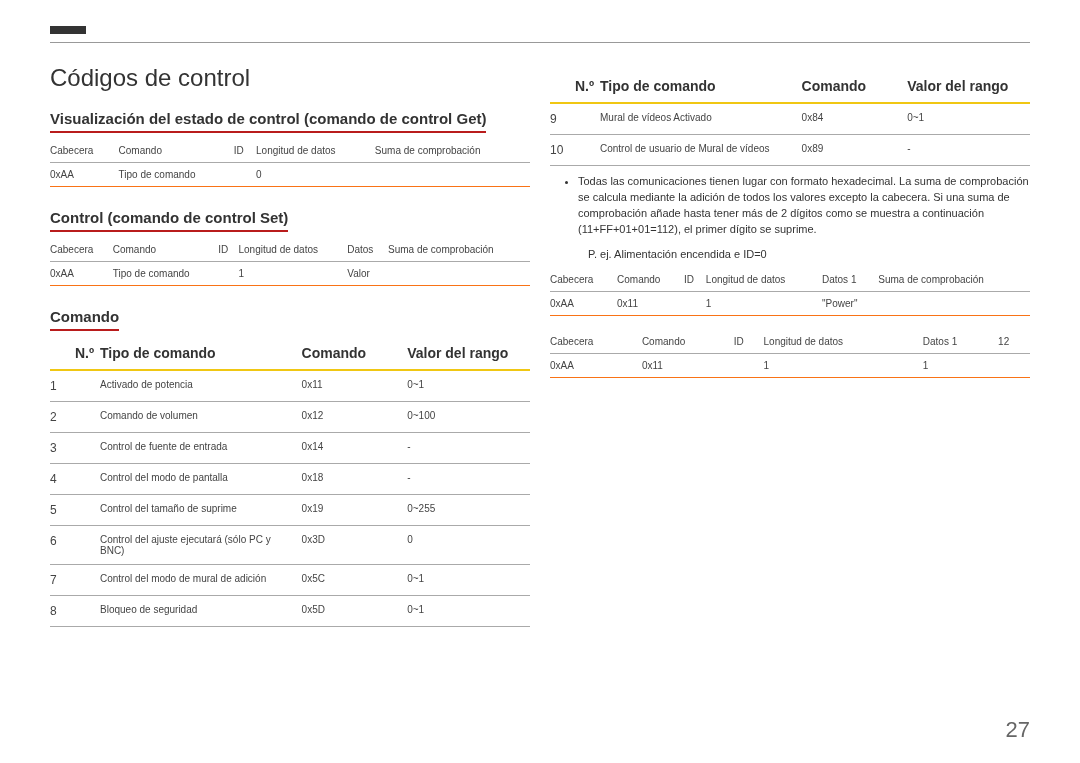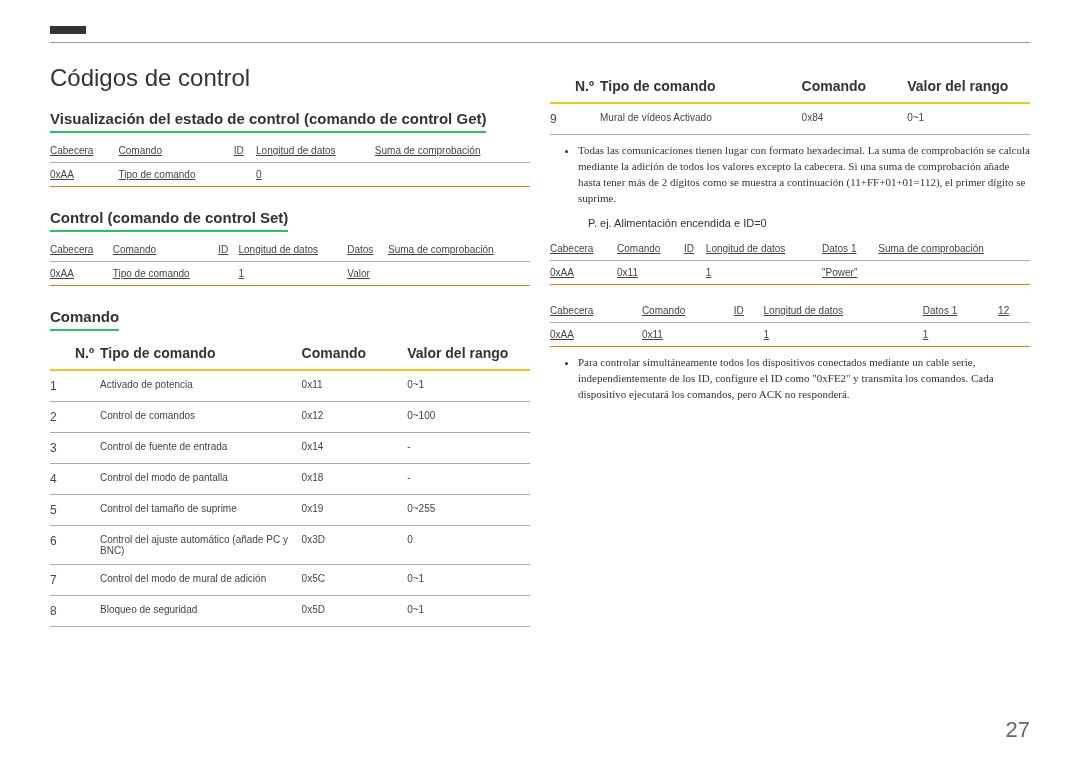--- a/index.html
+++ b/index.html
@@ -35,33 +35,32 @@
   h1 {
     font-size: 24px;
     font-weight: 400;
     color: #333;
     margin-bottom: 18px;
   }
   h2.accent {
     font-size: 15px;
     font-weight: 600;
     color: #333;
-    border-bottom: 2px solid #22c55e;
+    border-bottom: 2px solid #b91c1c;
     padding-bottom: 4px;
     margin-bottom: 6px;
     display: inline-block;
   }
   .block { margin-bottom: 22px; }
 
   table.small {
     width: 100%;
     border-collapse: collapse;
     font-size: 10px;
     color: #444;
-    text-decoration: underline;
   }
   table.small th, table.small td {
     text-align: left;
     padding: 6px 6px 6px 0;
     vertical-align: top;
     font-weight: 400;
   }
   table.small thead th {
     border-bottom: 1px solid #aaa;
   }
@@ -92,21 +91,20 @@
   table.cmd td.tc { width: 42%; }
   table.cmd td.cd { width: 22%; }
 
   ul.note {
     list-style: disc;
     padding-left: 28px;
     font-size: 11px;
     color: #333;
     line-height: 1.45;
     margin: 8px 0 10px 0;
-    font-family: Liberation Serif, serif;
   }
   .subnote {
     font-size: 11px;
     color: #333;
     margin: 6px 0 8px 14px;
     padding-left: 24px;
   }
   .pagenum {
     position: absolute;
     bottom: 20px;
@@ -190,21 +188,21 @@
           </thead>
         <tbody id="cmd-left-body">
             <tr>
               <td class="no">1</td>
               <td class="tc">Activado de potencia</td>
               <td class="cd">0x11</td>
               <td>0~1</td>
             </tr>
             <tr>
               <td class="no">2</td>
-              <td class="tc">Control de comandos</td>
+              <td class="tc">Comando de volumen</td>
               <td class="cd">0x12</td>
               <td>0~100</td>
             </tr>
             <tr>
               <td class="no">3</td>
               <td class="tc">Control de fuente de entrada</td>
               <td class="cd">0x14</td>
               <td>-</td>
             </tr>
             <tr>
@@ -214,21 +212,21 @@
               <td>-</td>
             </tr>
             <tr>
               <td class="no">5</td>
               <td class="tc">Control del tamaño de suprime</td>
               <td class="cd">0x19</td>
               <td>0~255</td>
             </tr>
             <tr>
               <td class="no">6</td>
-              <td class="tc">Control del ajuste automático (añade PC y BNC)</td>
+              <td class="tc">Control del ajuste ejecutará (sólo PC y BNC)</td>
               <td class="cd">0x3D</td>
               <td>0</td>
             </tr>
             <tr>
               <td class="no">7</td>
               <td class="tc">Control del modo de mural de adición</td>
               <td class="cd">0x5C</td>
               <td>0~1</td>
             </tr>
             <tr>
@@ -251,20 +249,26 @@
         <th>Comando</th>
         <th>Valor del rango</th>
       </tr>
         </thead>
       <tbody id="cmd-right-body">
           <tr>
             <td class="no">9</td>
             <td class="tc">Mural de vídeos Activado</td>
             <td class="cd">0x84</td>
             <td>0~1</td>
+          </tr>
+          <tr>
+            <td class="no">10</td>
+            <td class="tc">Control de usuario de Mural de vídeos</td>
+            <td class="cd">0x89</td>
+            <td>-</td>
           </tr>
         </tbody>
     </table>
 
     <ul class="note">
       <li>Todas las comunicaciones tienen lugar con formato hexadecimal. La suma de comprobación se calcula mediante la adición de todos los valores excepto la cabecera. Si una suma de comprobación añade hasta tener más de 2 dígitos como se muestra a continuación (11+FF+01+01=112), el primer dígito se suprime.</li>
     </ul>
 
     <div class="subnote">P. ej. Alimentación encendida e ID=0</div>
 
@@ -307,19 +311,16 @@
         <td>0xAA</td>
         <td>0x11</td>
         <td></td>
         <td>1</td>
         <td>1</td>
         <td></td>
       </tr>
         </tbody>
     </table>
 
-    <ul class="note">
-      <li>Para controlar simultáneamente todos los dispositivos conectados mediante un cable serie, independientemente de los ID, configure el ID como "0xFE2" y transmita los comandos. Cada dispositivo ejecutará los comandos, pero ACK no responderá.</li>
-    </ul>
   </div>
 </div>
 
 <div class="pagenum">27</div>
 
 </body></html>

